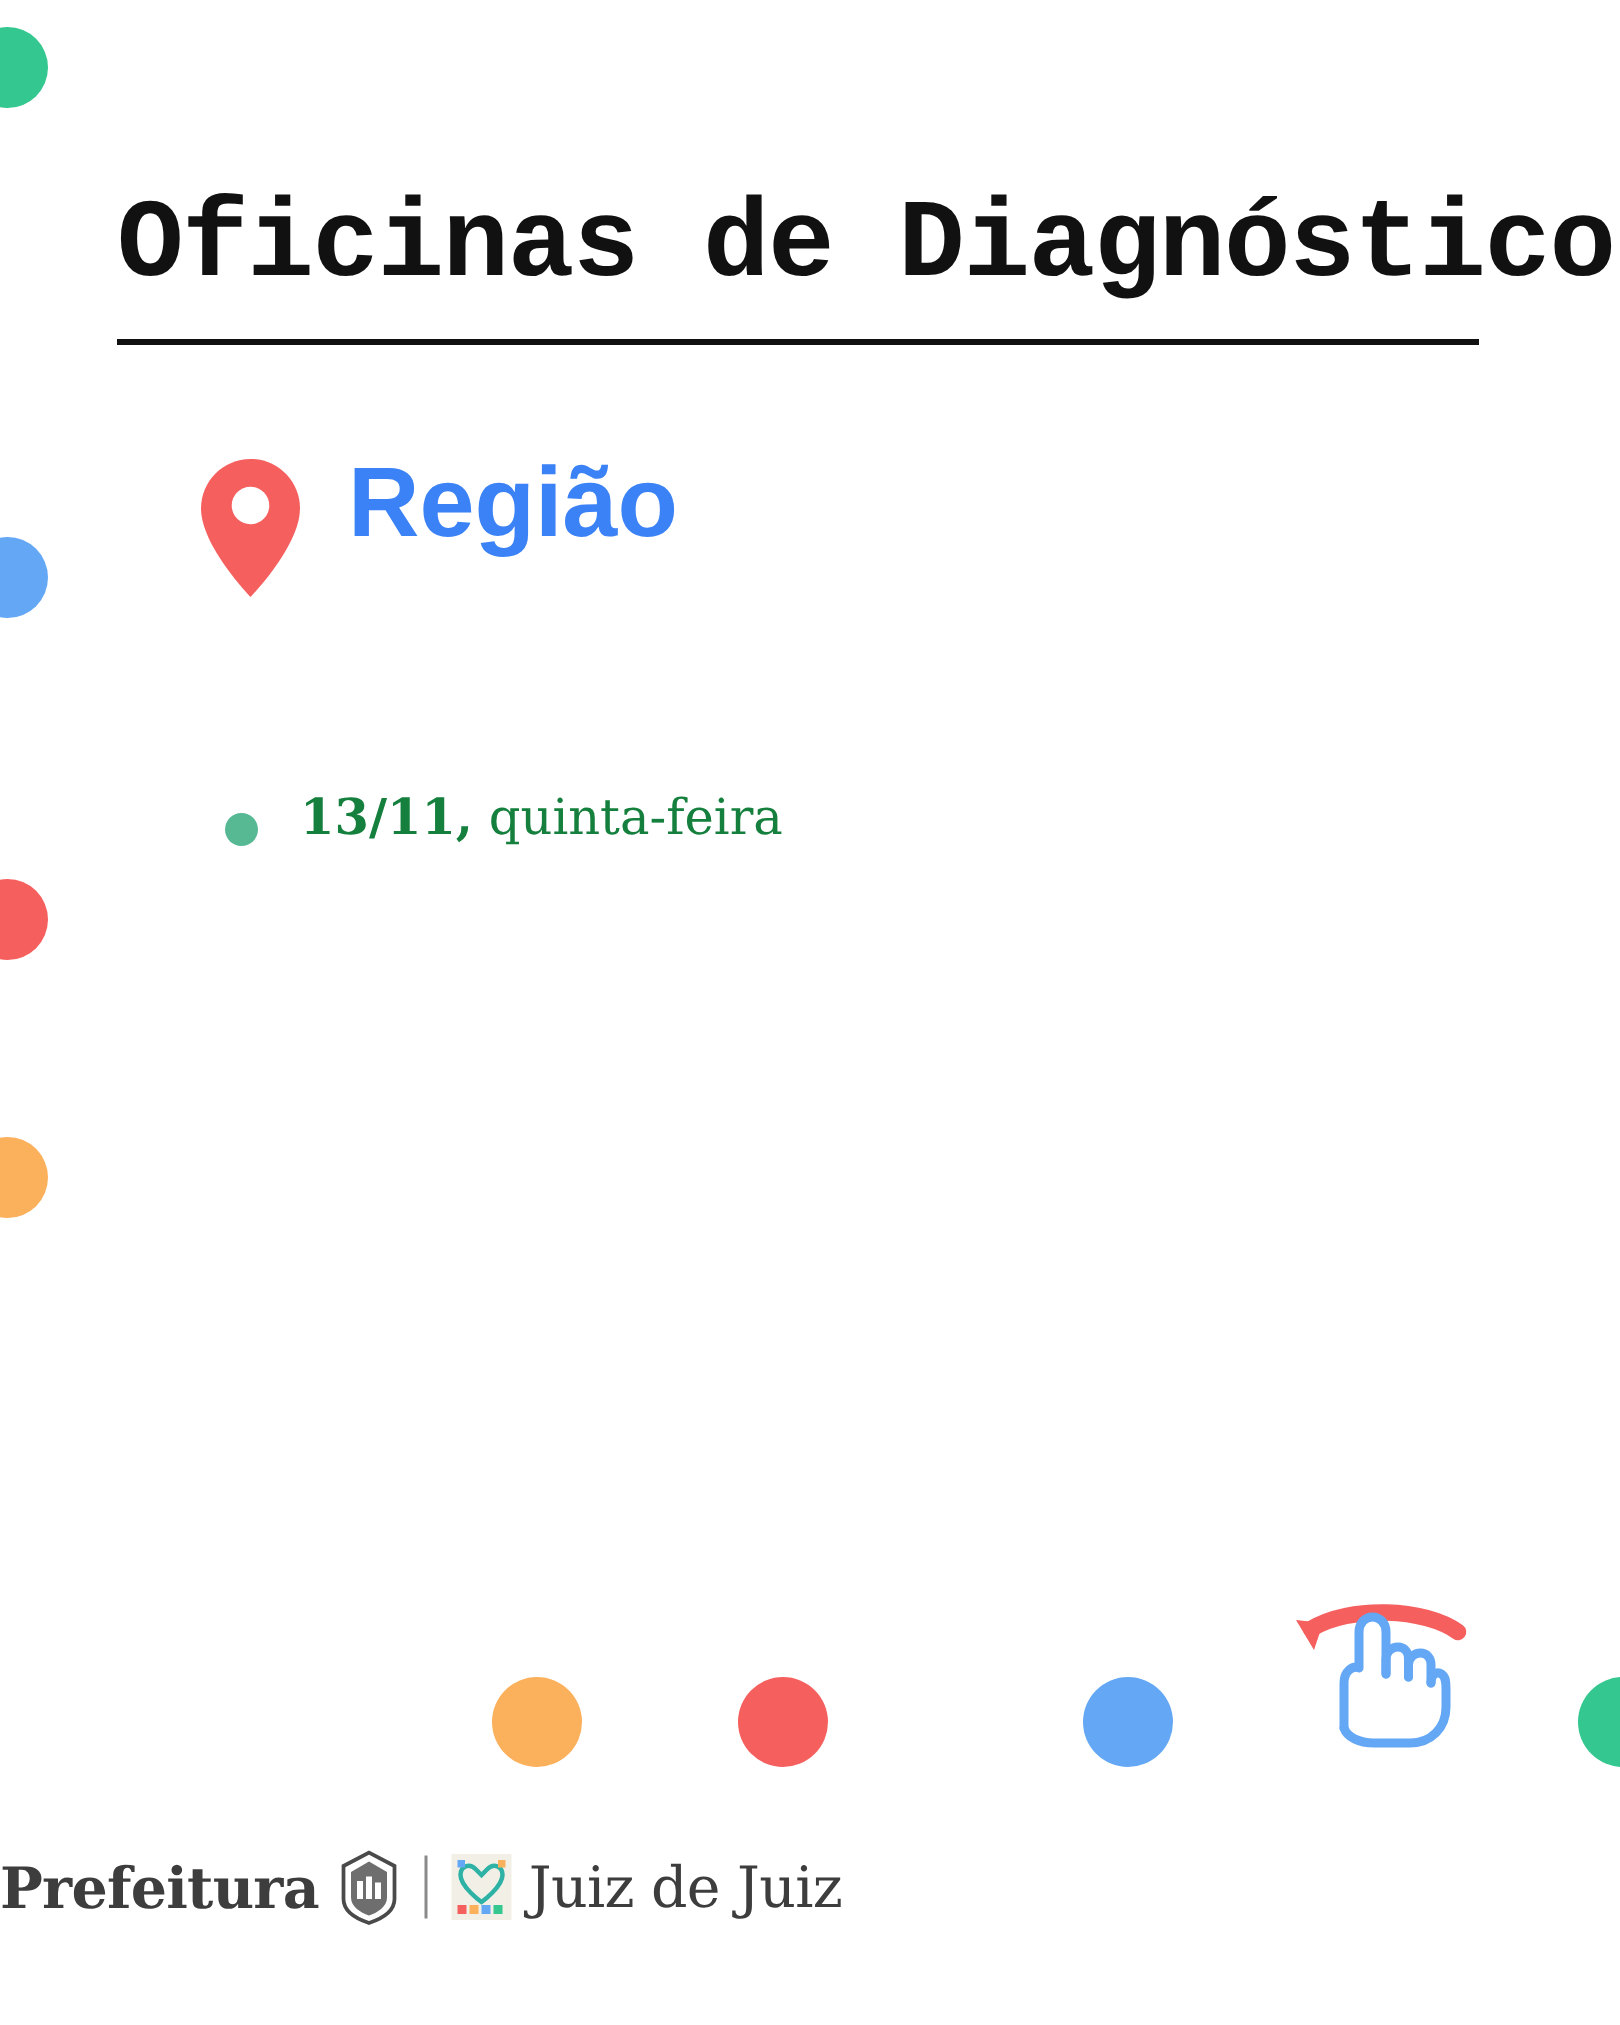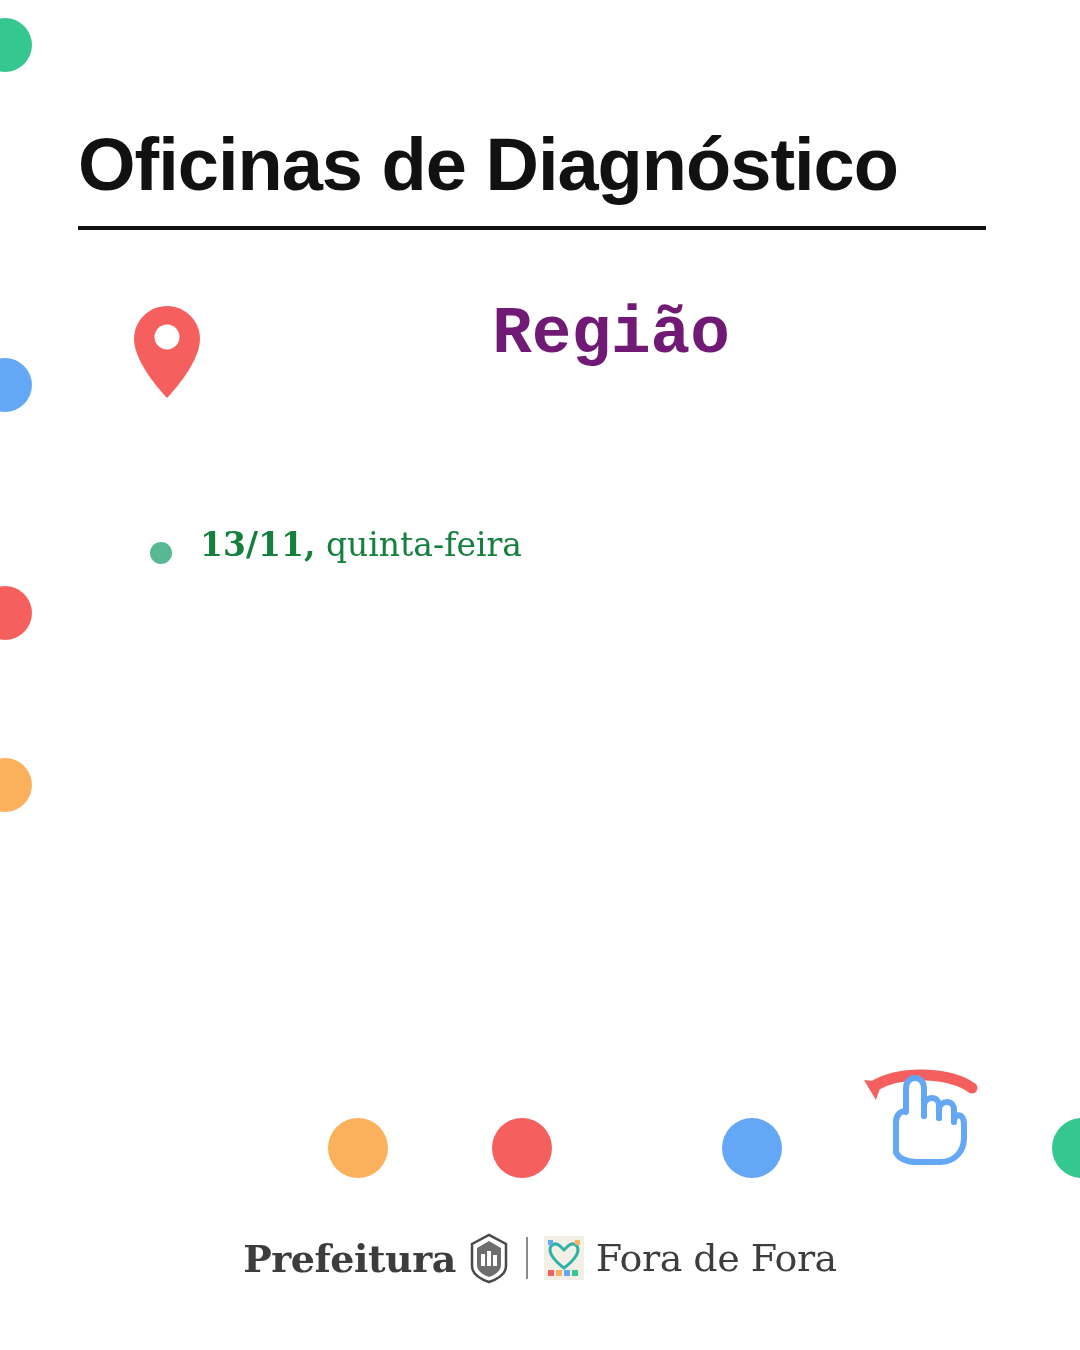--- a/index.html
+++ b/index.html
@@ -35,21 +35,21 @@
   .dot-b-4 { left: 1052px; top: 1118px; width: 60px; height: 60px; background: #34c78f; }
 
   
   .title-block {
     position: absolute;
     left: 78px;
     top: 126px;
     width: 910px;
   }
   .title-text {
-    font-family: Liberation Sans, sans-serif;
+    font-family: Liberation Mono, monospace;
     font-weight: bold;
     font-size: 74px;
     line-height: 1.05;
     letter-spacing: -1px;
     color: #111111;
     white-space: nowrap;
   }
   .title-rule {
     margin-top: 22px;
     height: 4px;
@@ -66,26 +66,25 @@
   }
   .pin-icon {
     position: absolute;
     left: 0px;
     top: 16px;
     width: 74px;
     height: 96px;
   }
   .region-name {
     margin-left: 102px;
-    font-family: Liberation Mono, monospace;
+    font-family: Liberation Sans, sans-serif;
     font-weight: bold;
     font-size: 66px;
     line-height: 1.42;
-    color: #701a75;
-    text-align: center;
+    color: #3b82f6;
   }
 
   
   .event-block {
     position: absolute;
     left: 150px;
     top: 524px;
     width: 860px;
   }
   .bullet {
@@ -140,21 +139,21 @@
   }
 
   
   .footer {
     position: absolute;
     left: 0;
     top: 1232px;
     width: 1080px;
     display: flex;
     align-items: center;
-    justify-content: center;
+    justify-content: flex-start;
     gap: 10px;
   }
   .footer-prefeitura {
     font-family: "DejaVu Serif", serif;
     font-weight: bold;
     font-size: 38px;
     color: #3d3d3d;
     letter-spacing: -0.5px;
   }
   .footer-jf {
@@ -248,14 +247,14 @@
       <rect x="2" y="2" width="40" height="44" fill="#f2f0e6"></rect>
       <path d="M8 16 C8 10 14 8 18 12 L22 16 L26 12 C30 8 36 10 36 16 C36 24 22 34 22 34 C22 34 8 24 8 16 Z" fill="none" stroke="#2fb2a6" stroke-width="3"></path>
       <rect x="6" y="36" width="6" height="6" fill="#f5605f"></rect>
       <rect x="14" y="36" width="6" height="6" fill="#fbb05c"></rect>
       <rect x="22" y="36" width="6" height="6" fill="#64a8f5"></rect>
       <rect x="30" y="36" width="6" height="6" fill="#34c78f"></rect>
       <rect x="6" y="6" width="5" height="5" fill="#64a8f5"></rect>
       <rect x="33" y="6" width="5" height="5" fill="#fbb05c"></rect>
     </svg>
   </span>
-  <span class="footer-jf">Fora de Fora</span>
+  <span class="footer-jf">Juiz de Juiz</span>
 </div>
 
 </body></html>

